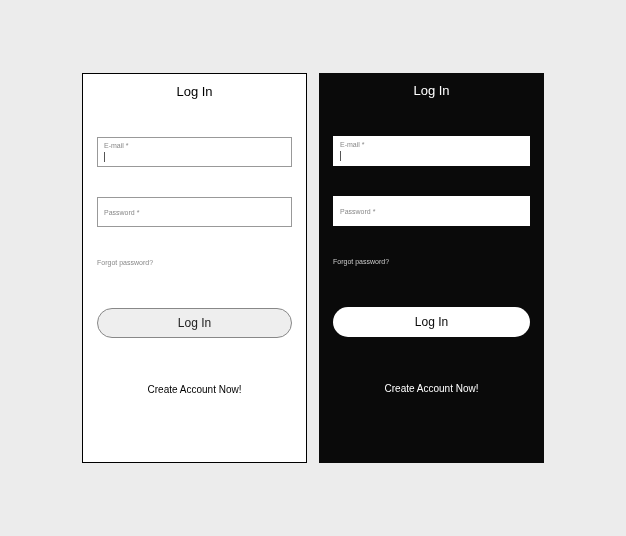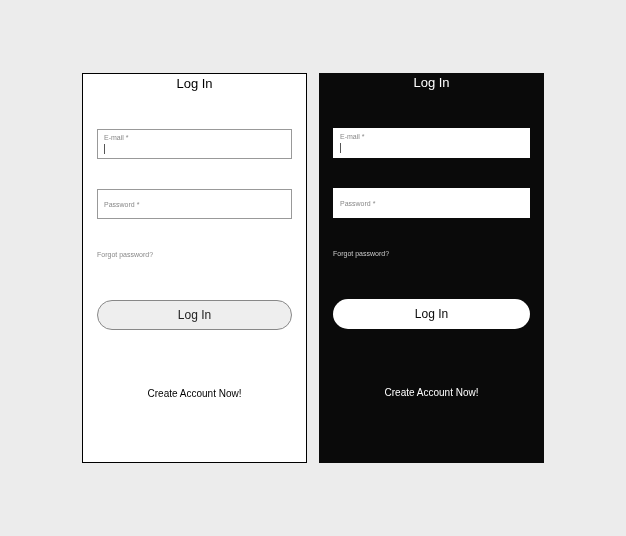--- a/index.html
+++ b/index.html
@@ -10,21 +10,21 @@
       display: flex;
       align-items: center;
       justify-content: center;
       gap: 12px;
       font-family: Arial, Helvetica, sans-serif;
     }
     .panel {
       width: 225px;
       height: 390px;
       border: 1px solid #000;
-      padding: 2px 14px;
+      padding: 10px 14px;
       display: flex;
       flex-direction: column;
       gap: 20px;
     }
     .panel.light { background: #fff; color: #000; }
     .panel.dark  { background: #0a0a0a; color: #fff; border: none; }
 
     .title {
       text-align: center;
       font-size: 13px;
@@ -79,21 +79,21 @@
       font-size: 12px;
       cursor: pointer;
       border: 1px solid #888;
     }
     .panel.light .login-btn { background: #eee; color: #222; }
     .panel.dark  .login-btn { background: #fff; color: #0a0a0a; border: none; }
 
     .create {
       text-align: center;
       font-size: 10px;
-      margin-top: 38px;
+      margin-top: 26px;
       cursor: pointer;
     }
   </style>
 </head>
 <body>
 
 <div class="panel light">
   <div class="title">Log In</div>
 
   <div class="field has-cursor">

